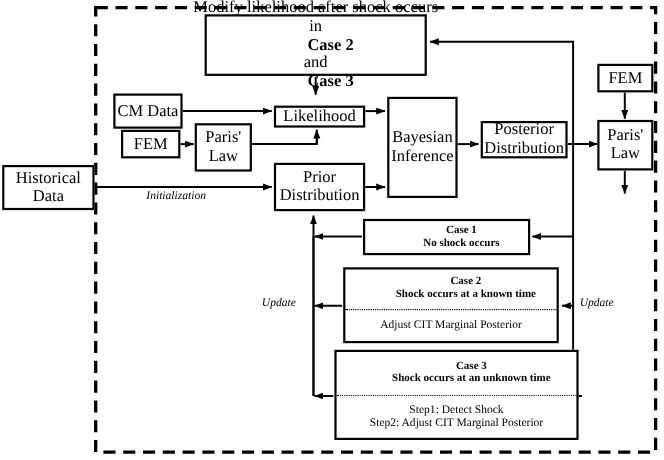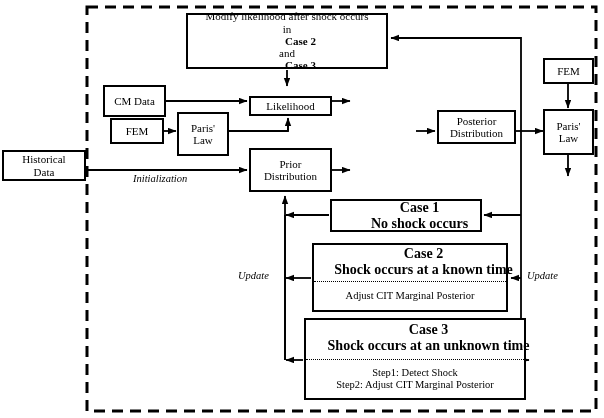--- a/index.html
+++ b/index.html
@@ -4,22 +4,22 @@
 <style>
   html,body{margin:0;padding:0;background:#ffffff;}
   body{width:604px;height:418px;overflow:hidden;
        font-family:"Liberation Serif","DejaVu Serif",serif;}
   #diagram{position:relative;width:604px;height:418px;}
   svg{position:absolute;left:0;top:0;width:604px;height:418px;}
   .bx{position:absolute;box-sizing:border-box;border:2px solid #000;background:#fff;
       display:flex;flex-direction:column;align-items:center;justify-content:center;
       text-align:center;line-height:1.12;color:#000;}
   .bx span{display:block;white-space:nowrap;}
-  .t11{font-size:11px;}
-  .t10{font-size:14px;}
+  .t11{font-size:15px;}
+  .t10{font-size:10px;}
   .t105{font-size:10.5px;}
   .b{font-weight:bold;margin-left:27px;}
   .split{width:100%;border-top:1px dotted #000;margin:3px 0 0 0;}
   .half{width:100%;display:flex;flex-direction:column;align-items:center;
         justify-content:center;padding:2px 0;box-sizing:border-box;}
   .lbl{position:absolute;font-style:italic;font-size:10.5px;color:#000;white-space:nowrap;}
 </style>
 </head>
 <body>
 
@@ -74,21 +74,21 @@
     <g stroke="#000" stroke-width="1.8" fill="none">
 
       <path d="M521,131 L521,360"></path>
       <path d="M285,360 L285,215"></path>
       <path d="M288,131 L288,119"></path>
     </g>
 
     <rect x="87" y="7" width="509" height="404" fill="none" stroke="#000" stroke-width="3" stroke-dasharray="11 7"></rect>
   </svg>
 
-  <div class="bx t11" style="left:2px;top:150px;width:84px;height:31px;">
+  <div class="bx t11" style="left:2px;top:150px;width:84px;height:41px;">
     <span>Historical</span>
     <span>Data</span>
   </div>
 
   <div class="bx t11" style="left:186px;top:13px;width:202px;height:56px;">
     <span>Modify likelihood after shock occurs</span>
     <span>
         <span>in </span>
         <span class="b">Case 2</span>
         <span> and </span>
@@ -111,20 +111,24 @@
 
   <div class="bx t11" style="left:249px;top:96px;width:83px;height:20px;">
     <span>Likelihood</span>
   </div>
 
   <div class="bx t11" style="left:249px;top:148px;width:83px;height:44px;text-align:right;">
     <span>Prior</span>
     <span>Distribution</span>
   </div>
 
+  <div class="bx t11" style="left:352px;top:88px;width:64px;height:92px;">
+    <span>Bayesian</span>
+    <span>Inference</span>
+  </div>
 
   <div class="bx t11" style="left:437px;top:110px;width:79px;height:34px;">
     <span>Posterior</span>
     <span>Distribution</span>
   </div>
 
   <div class="bx t11" style="left:543px;top:58px;width:51px;height:26px;">
     <span>FEM</span>
   </div>
 

